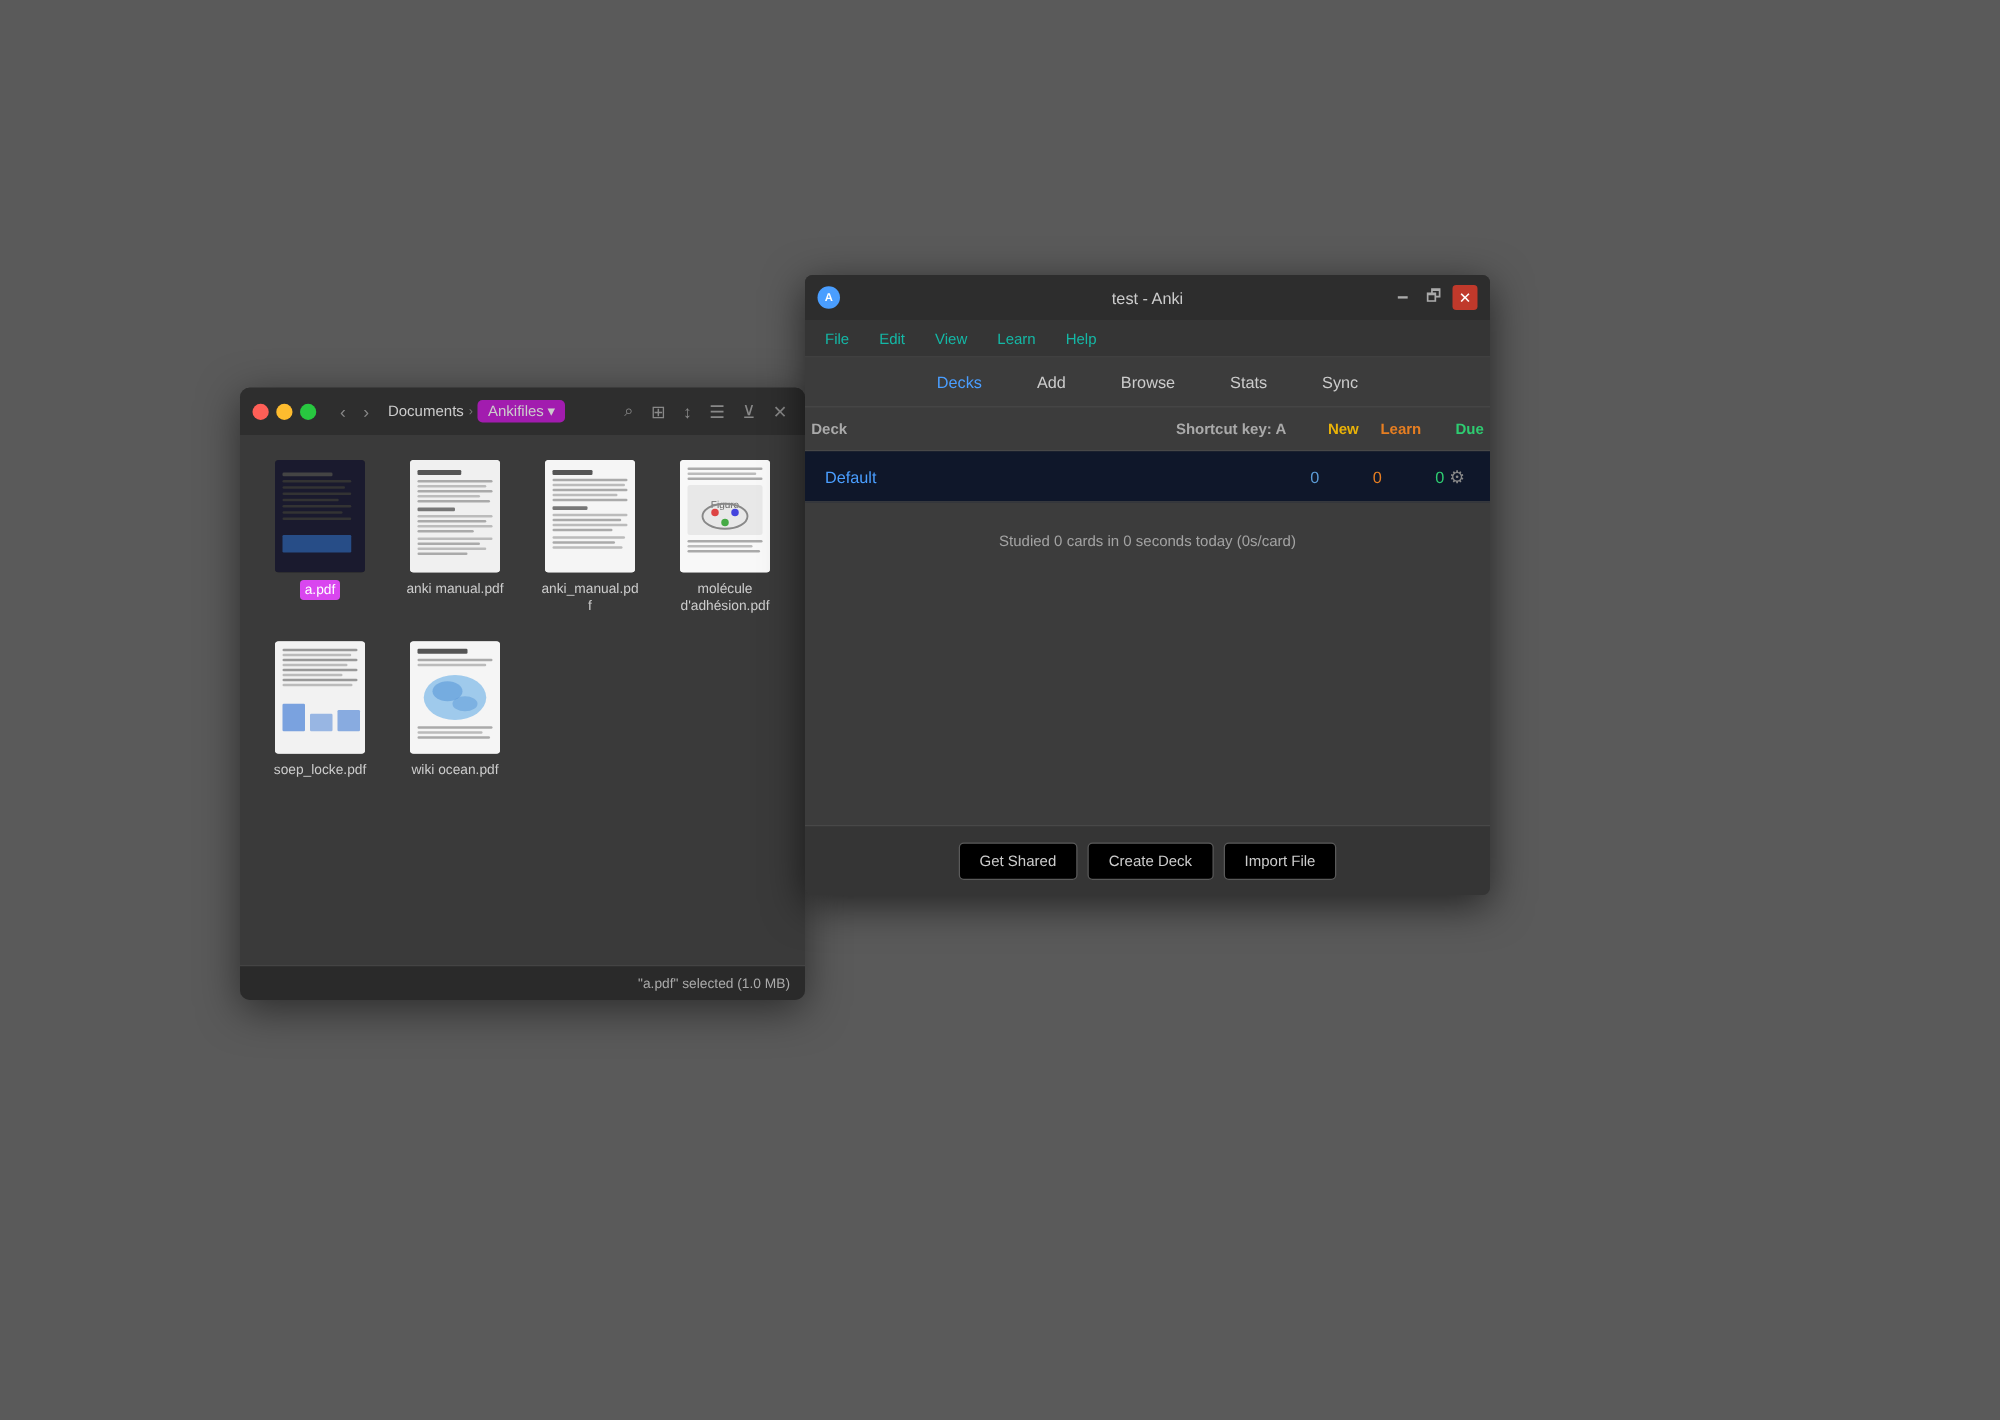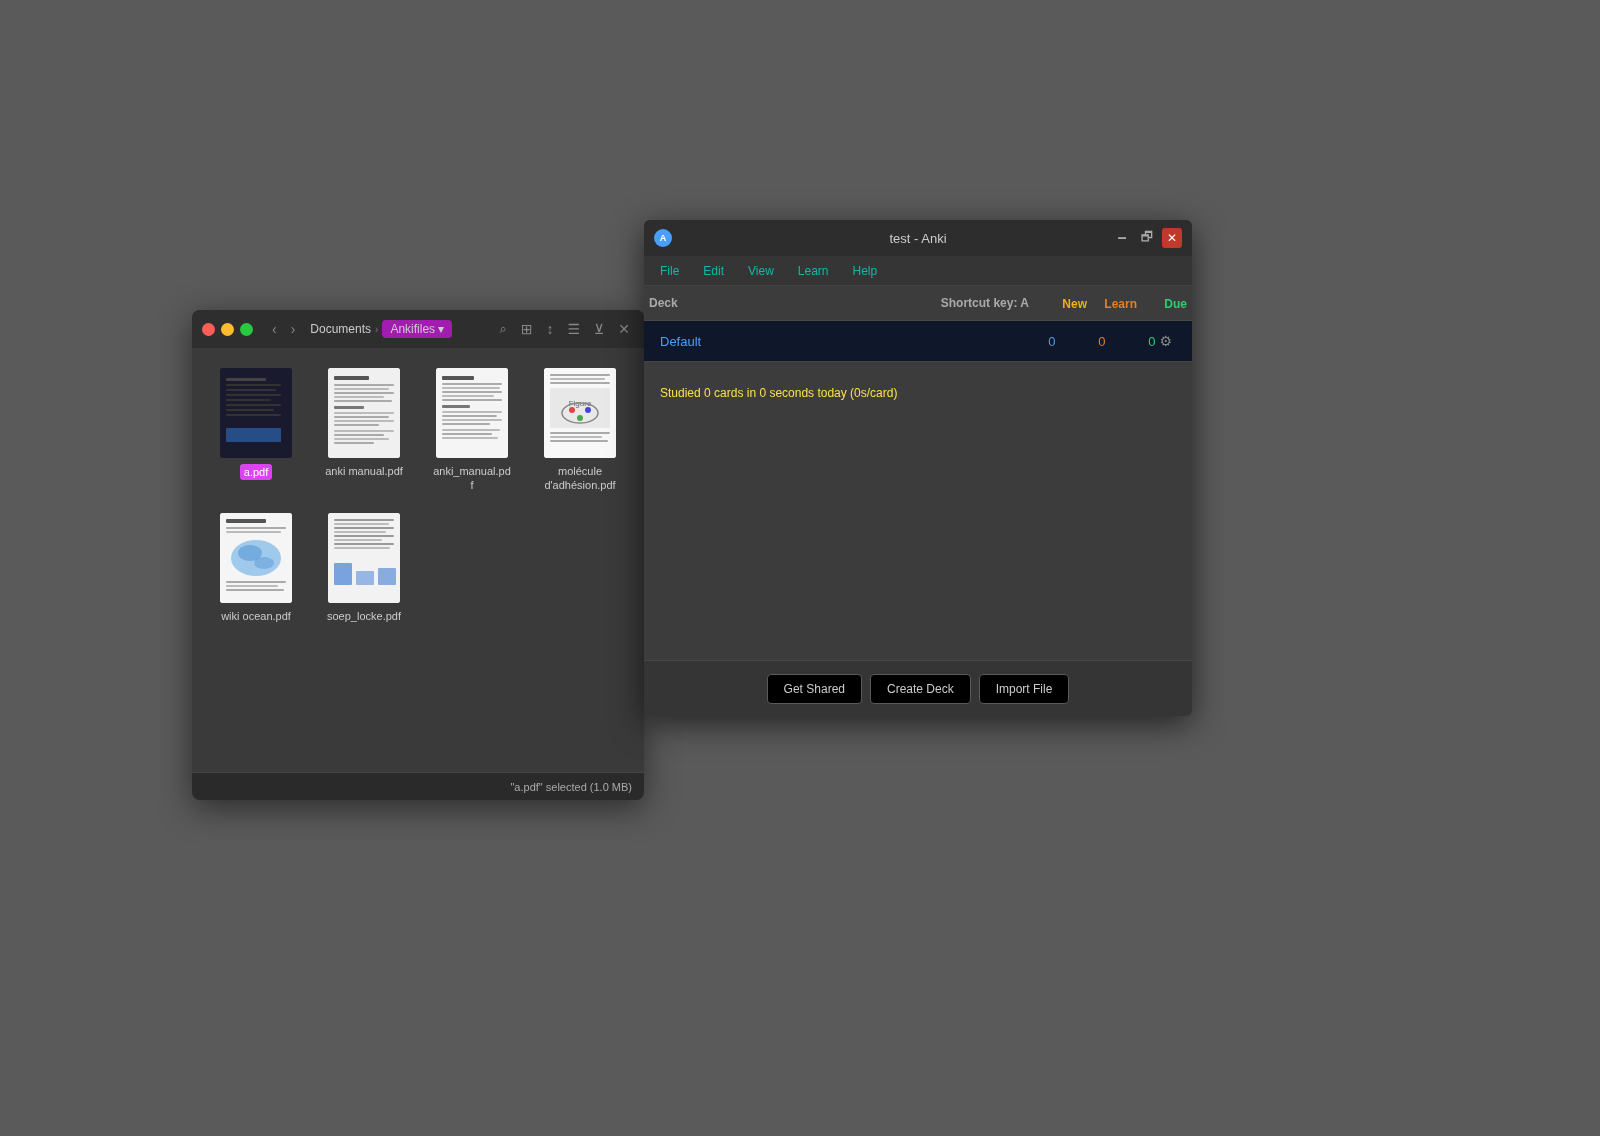--- a/index.html
+++ b/index.html
@@ -378,22 +378,22 @@
       background: none;
       border: none;
       color: #888;
       font-size: 14px;
       cursor: pointer;
       padding: 2px 4px;
     }
 
     .study-info {
       padding: 16px;
-      text-align: left;
-      color: #fde047;
+      text-align: center;
+      color: #a3a3a3;
       font-size: 12px;
       margin-top: 8px;
     }
 
     .anki-footer {
       height: 56px;
       display: flex;
       align-items: center;
       justify-content: center;
       gap: 8px;
@@ -533,56 +533,56 @@
           <rect x="6" y="68" width="52" height="2" rx="1" fill="#bbb"></rect>
           <rect x="6" y="72" width="58" height="2" rx="1" fill="#aaa"></rect>
         </svg>
       </div>
       <span class="file-name">molécule d'adhésion.pdf</span>
     </div>
 
     <div class="file-item">
       <div class="file-thumbnail">
         <svg class="thumb-img" viewBox="0 0 72 90" xmlns="http://www.w3.org/2000/svg">
+          <rect width="72" height="90" fill="#f2f2f2"></rect>
+          <rect x="6" y="6" width="60" height="2" rx="1" fill="#999"></rect>
+          <rect x="6" y="10" width="55" height="2" rx="1" fill="#bbb"></rect>
+          <rect x="6" y="14" width="60" height="2" rx="1" fill="#999"></rect>
+          <rect x="6" y="18" width="52" height="2" rx="1" fill="#bbb"></rect>
+          <rect x="6" y="22" width="60" height="2" rx="1" fill="#999"></rect>
+          <rect x="6" y="26" width="48" height="2" rx="1" fill="#bbb"></rect>
+          <rect x="6" y="30" width="60" height="2" rx="1" fill="#999"></rect>
+          <rect x="6" y="34" width="56" height="2" rx="1" fill="#bbb"></rect>
+
+          <rect x="6" y="50" width="18" height="22" rx="1" fill="#5b8dd9" opacity="0.8"></rect>
+          <rect x="28" y="58" width="18" height="14" rx="1" fill="#5b8dd9" opacity="0.6"></rect>
+          <rect x="50" y="55" width="18" height="17" rx="1" fill="#5b8dd9" opacity="0.7"></rect>
+        </svg>
+      </div>
+      <span class="file-name">soep_locke.pdf</span>
+    </div>
+
+    <div class="file-item">
+      <div class="file-thumbnail">
+        <svg class="thumb-img" viewBox="0 0 72 90" xmlns="http://www.w3.org/2000/svg">
           <rect width="72" height="90" fill="#f5f5f5"></rect>
           <rect x="6" y="6" width="40" height="4" rx="1" fill="#555"></rect>
           <rect x="6" y="14" width="60" height="2" rx="1" fill="#aaa"></rect>
           <rect x="6" y="18" width="55" height="2" rx="1" fill="#bbb"></rect>
 
           <ellipse cx="36" cy="45" rx="25" ry="18" fill="#7ab8e8" opacity="0.7"></ellipse>
           <ellipse cx="30" cy="40" rx="12" ry="8" fill="#5a98d8" opacity="0.6"></ellipse>
           <ellipse cx="44" cy="50" rx="10" ry="6" fill="#5a98d8" opacity="0.5"></ellipse>
           <rect x="6" y="68" width="60" height="2" rx="1" fill="#aaa"></rect>
           <rect x="6" y="72" width="52" height="2" rx="1" fill="#bbb"></rect>
           <rect x="6" y="76" width="58" height="2" rx="1" fill="#aaa"></rect>
         </svg>
       </div>
       <span class="file-name">wiki ocean.pdf</span>
     </div>
-
-    <div class="file-item">
-      <div class="file-thumbnail">
-        <svg class="thumb-img" viewBox="0 0 72 90" xmlns="http://www.w3.org/2000/svg">
-          <rect width="72" height="90" fill="#f2f2f2"></rect>
-          <rect x="6" y="6" width="60" height="2" rx="1" fill="#999"></rect>
-          <rect x="6" y="10" width="55" height="2" rx="1" fill="#bbb"></rect>
-          <rect x="6" y="14" width="60" height="2" rx="1" fill="#999"></rect>
-          <rect x="6" y="18" width="52" height="2" rx="1" fill="#bbb"></rect>
-          <rect x="6" y="22" width="60" height="2" rx="1" fill="#999"></rect>
-          <rect x="6" y="26" width="48" height="2" rx="1" fill="#bbb"></rect>
-          <rect x="6" y="30" width="60" height="2" rx="1" fill="#999"></rect>
-          <rect x="6" y="34" width="56" height="2" rx="1" fill="#bbb"></rect>
-
-          <rect x="6" y="50" width="18" height="22" rx="1" fill="#5b8dd9" opacity="0.8"></rect>
-          <rect x="28" y="58" width="18" height="14" rx="1" fill="#5b8dd9" opacity="0.6"></rect>
-          <rect x="50" y="55" width="18" height="17" rx="1" fill="#5b8dd9" opacity="0.7"></rect>
-        </svg>
-      </div>
-      <span class="file-name">soep_locke.pdf</span>
-    </div>
   </div>
 
   <div class="file-manager-statusbar">
     <span class="statusbar-text">"a.pdf" selected (1.0 MB)</span>
   </div>
 </div>
 
 <div class="anki-window">
   <div class="anki-titlebar">
     <div class="anki-logo">A</div>
@@ -595,20 +595,27 @@
   </div>
 
   <div class="anki-menubar">
     <span class="menu-item">File</span>
     <span class="menu-item">Edit</span>
     <span class="menu-item">View</span>
     <span class="menu-item">Learn</span>
     <span class="menu-item">Help</span>
   </div>
 
+  <div class="anki-toolbar">
+    <button class="toolbar-btn active">Decks</button>
+    <button class="toolbar-btn">Add</button>
+    <button class="toolbar-btn">Browse</button>
+    <button class="toolbar-btn">Stats</button>
+    <button class="toolbar-btn">Sync</button>
+  </div>
 
   <div class="anki-main">
     <div class="deck-table-header">
       <span class="col-deck col-header-text">Deck</span>
       <span class="col-shortcut">
         <span style="color:#aaa;font-size:12px;">Shortcut key: A</span>
       </span>
       <span class="col-new">
         <span class="col-header-text" style="color:#eab308;font-size:12px;font-weight:600;">New</span>
       </span>

